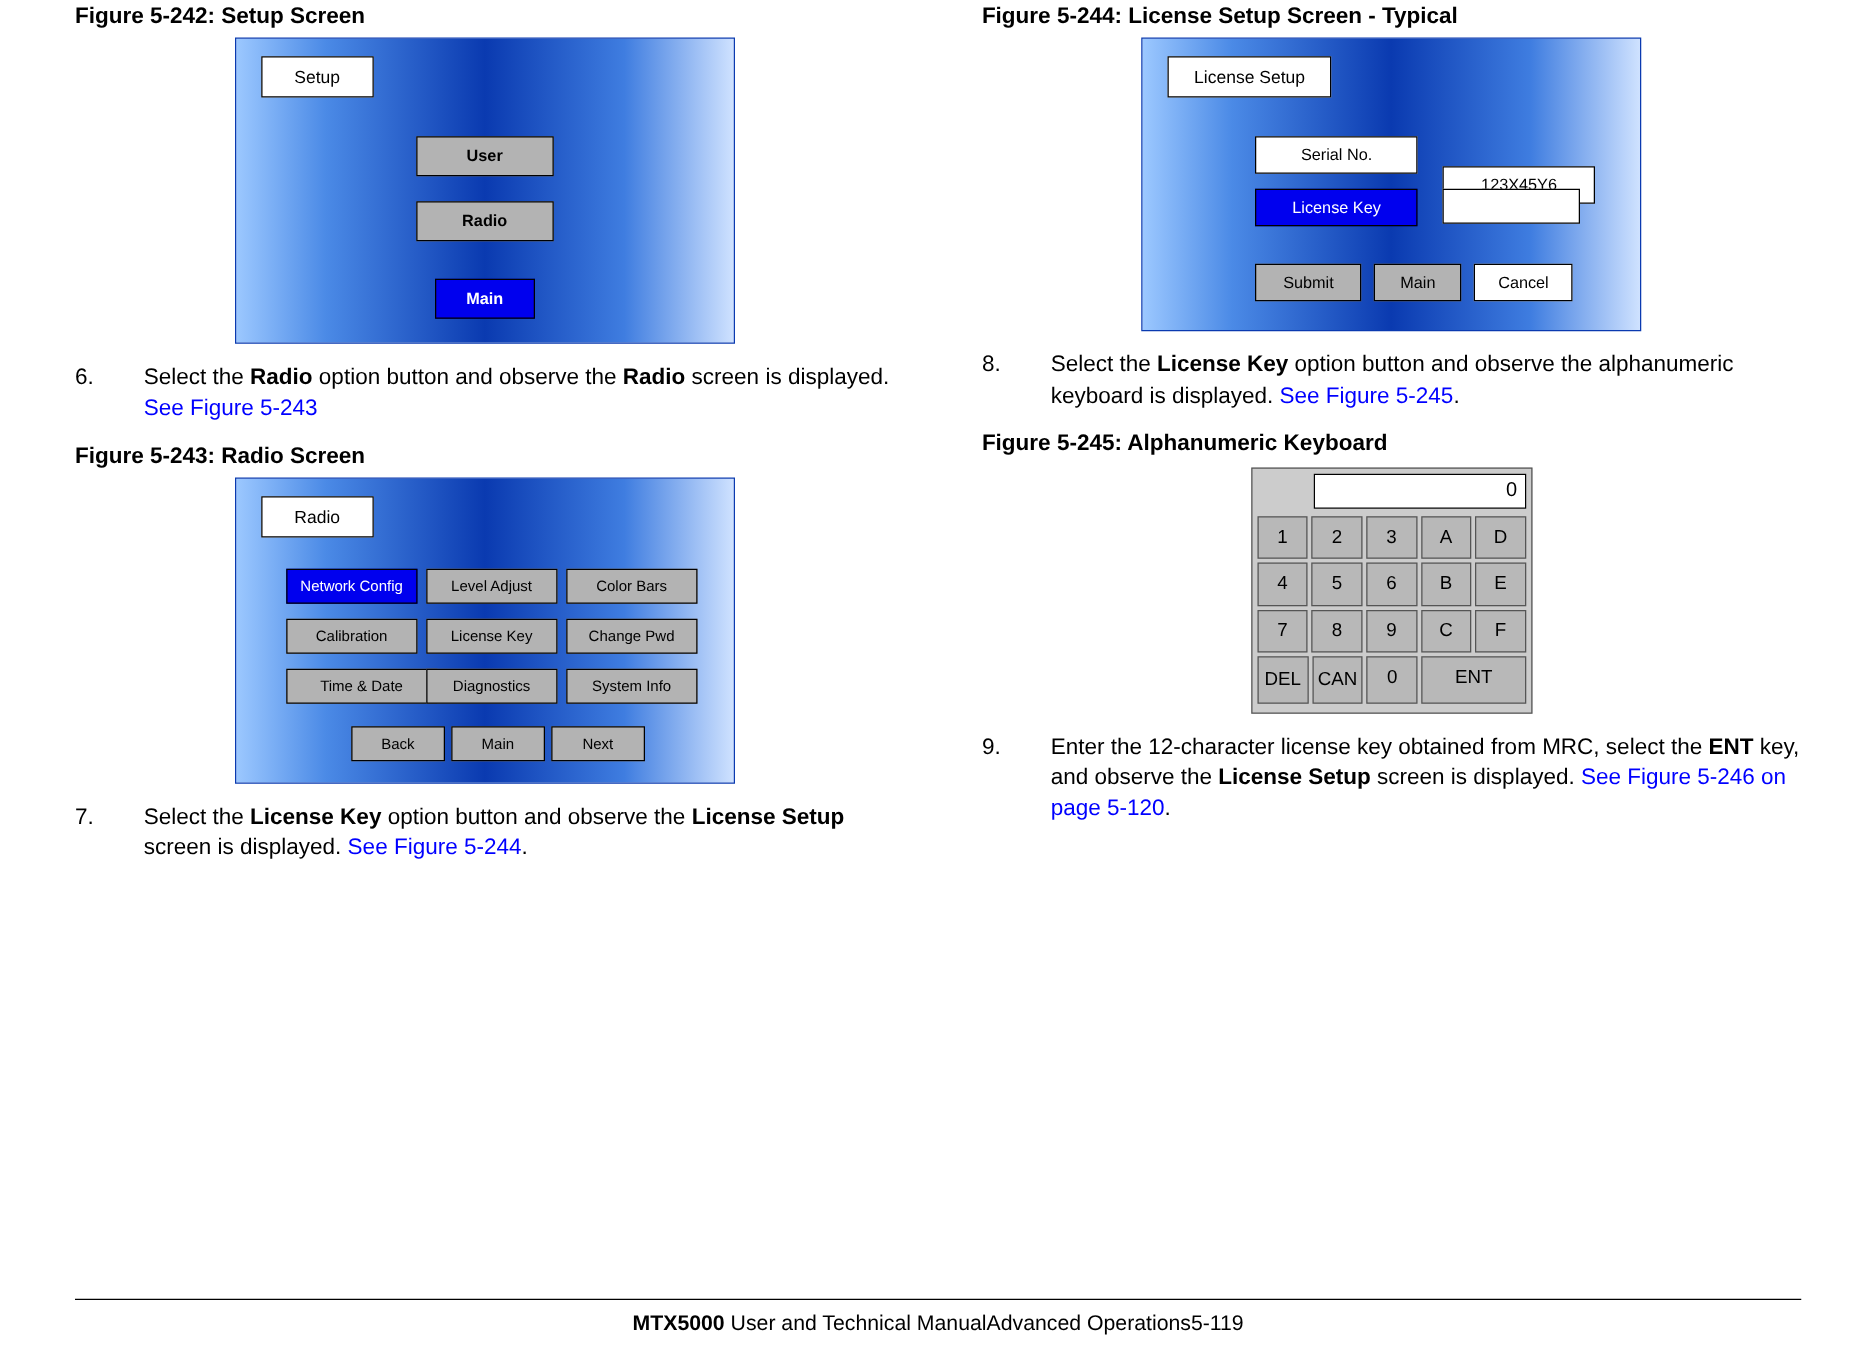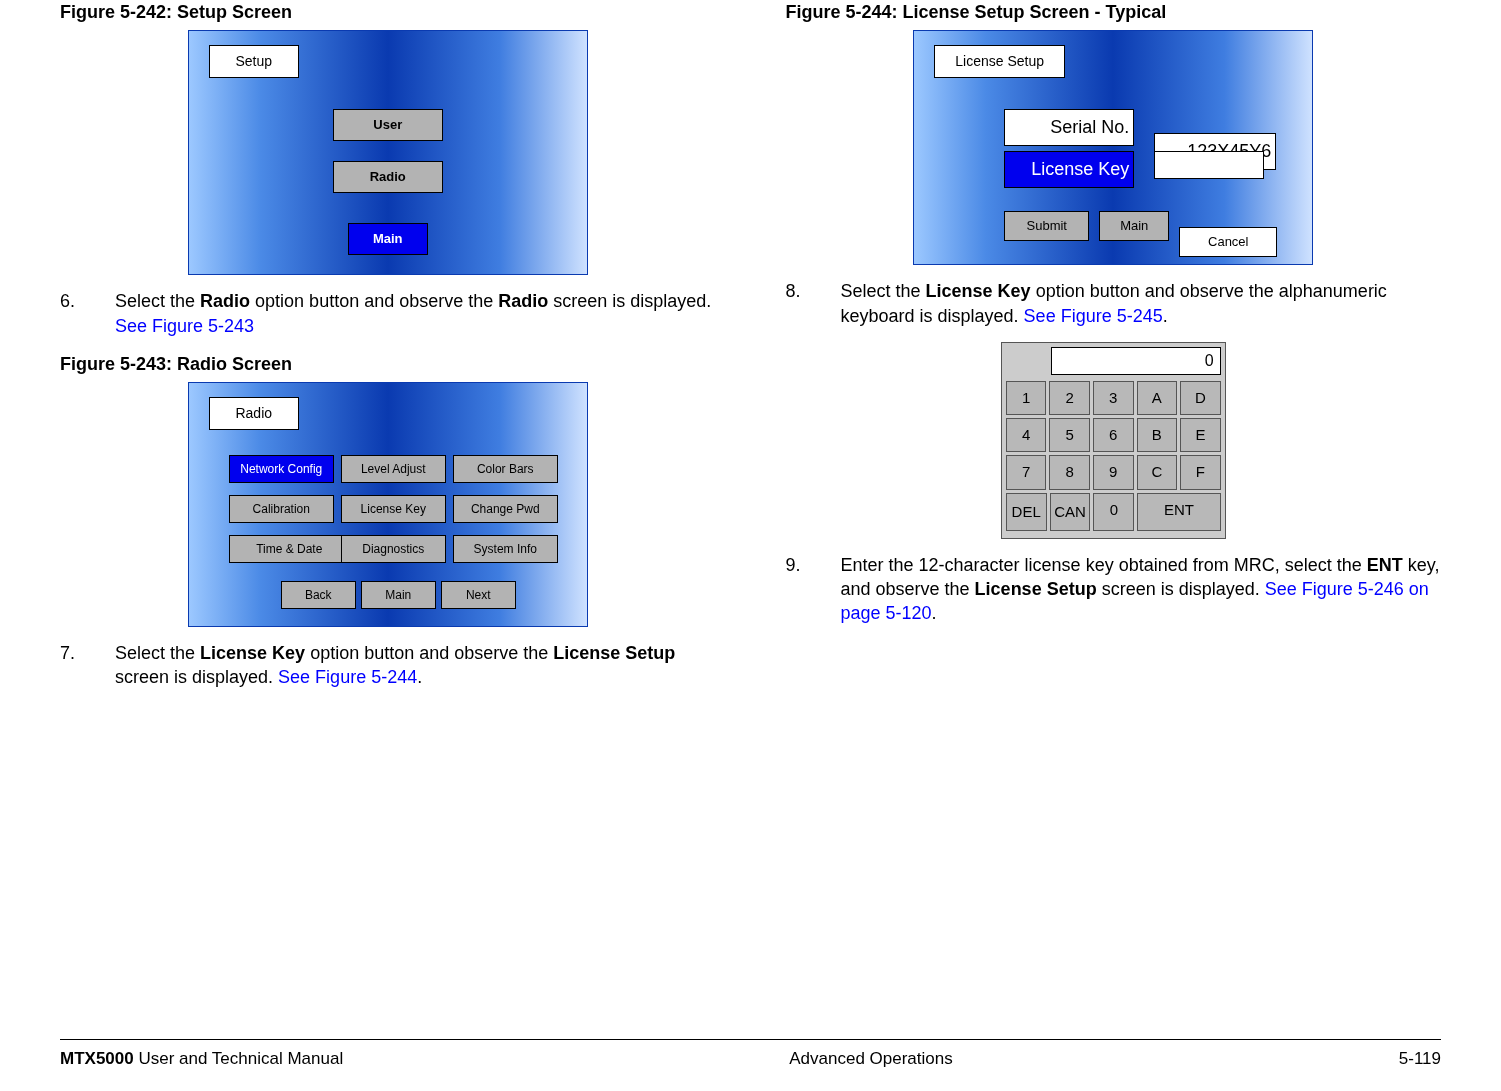--- a/index.html
+++ b/index.html
@@ -83,22 +83,22 @@
     flex-shrink: 0;
   }
   .step-text {
     flex: 1;
   }
   .link { color: #0000ff; }
   .lic-label {
     position: absolute;
     background: #fff;
     border: 1px solid #000;
-    font-size: 18px;
-    text-align: right;
+    font-size: 13px;
+    text-align: center;
     padding: 5px 4px;
   }
   .lic-btn {
     position: absolute;
     background: #b3b3b3;
     border: 1px solid #000;
     font-size: 13px;
     text-align: center;
     padding: 5px 0;
   }
@@ -131,21 +131,21 @@
   .key.small { font-size: 15px; padding: 8px 0; }
   .key.wide { flex: 2.1; }
   .footer {
     position: absolute;
     bottom: 20px;
     left: 60px;
     right: 60px;
     border-top: 1px solid #000;
     padding-top: 8px;
     display: flex;
-    justify-content: space-between;
+    justify-content: center;
     font-size: 17px;
   }
   .footer b { font-weight: bold; }
 </style>
 </head>
 <body>
 
 <div class="page">
   <div class="columns">
 
@@ -193,30 +193,31 @@
     <div class="col">
       <p class="fig-caption">Figure 5-244:   License Setup Screen - Typical</p>
       <div class="blue-panel" style="height:235px;">
         <div class="panel-title" style="min-width:120px;">License Setup</div>
         <div class="lic-label" style="top:78px;left:90px;width:130px;">Serial No.</div>
         <div class="lic-label" style="top:78px;left:240px;width:122px;margin-top:24px;">123X45Y6</div>
         <div class="lic-label" style="top:120px;left:90px;width:130px;background:#0000ee;color:#fff;">License Key</div>
         <div class="lic-label" style="top:120px;left:240px;width:110px;height:28px;"></div>
         <div class="lic-btn" style="top:180px;left:90px;width:85px;">Submit</div>
         <div class="lic-btn" style="top:180px;left:185px;width:70px;">Main</div>
-        <div class="lic-btn" style="top:196px;left:265px;width:98px;background:#fff;">Cancel</div>
+        <div class="lic-btn" style="top:180px;left:265px;width:79px;background:#fff;">Cancel</div>
       </div>
 
       <div class="step">
         <div class="step-num">8.</div>
         <div class="step-text">
           <span>Select the </span><b>License Key</b><span> option button and observe the alphanumeric keyboard is displayed.  </span><span class="link">See Figure 5-245</span><span>.</span>
         </div>
       </div>
 
+      <p class="fig-caption">Figure 5-245:   Alphanumeric Keyboard</p>
       <div class="keypad">
         <div class="keypad-input">0</div>
         <div class="keypad-row">
           <div class="key">1</div>
           <div class="key">2</div>
           <div class="key">3</div>
           <div class="key">A</div>
           <div class="key">D</div>
         </div>
         <div class="keypad-row">

